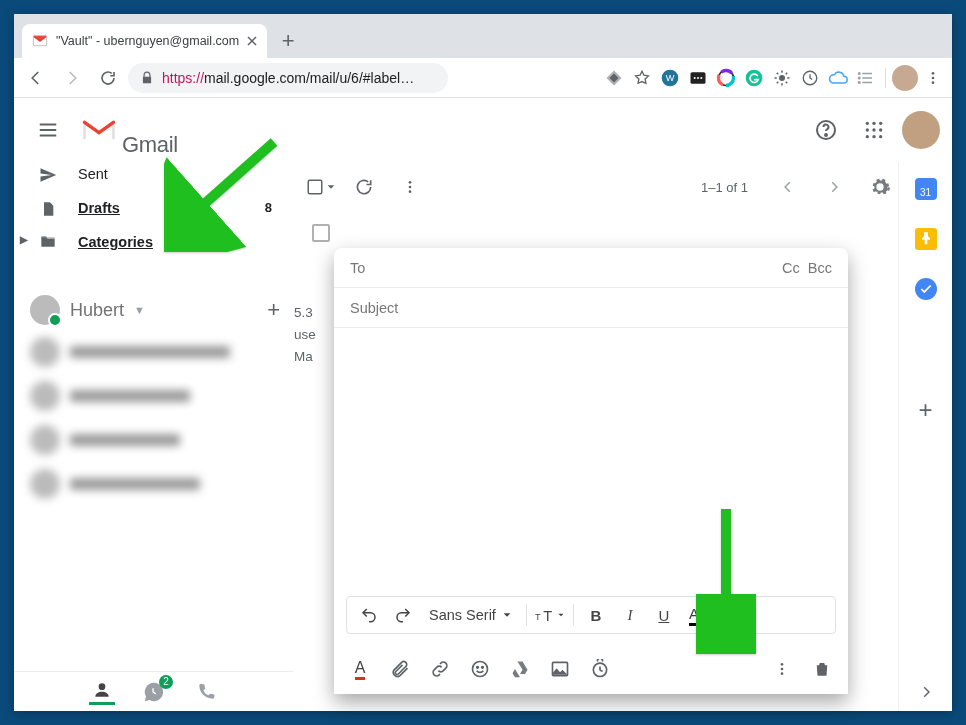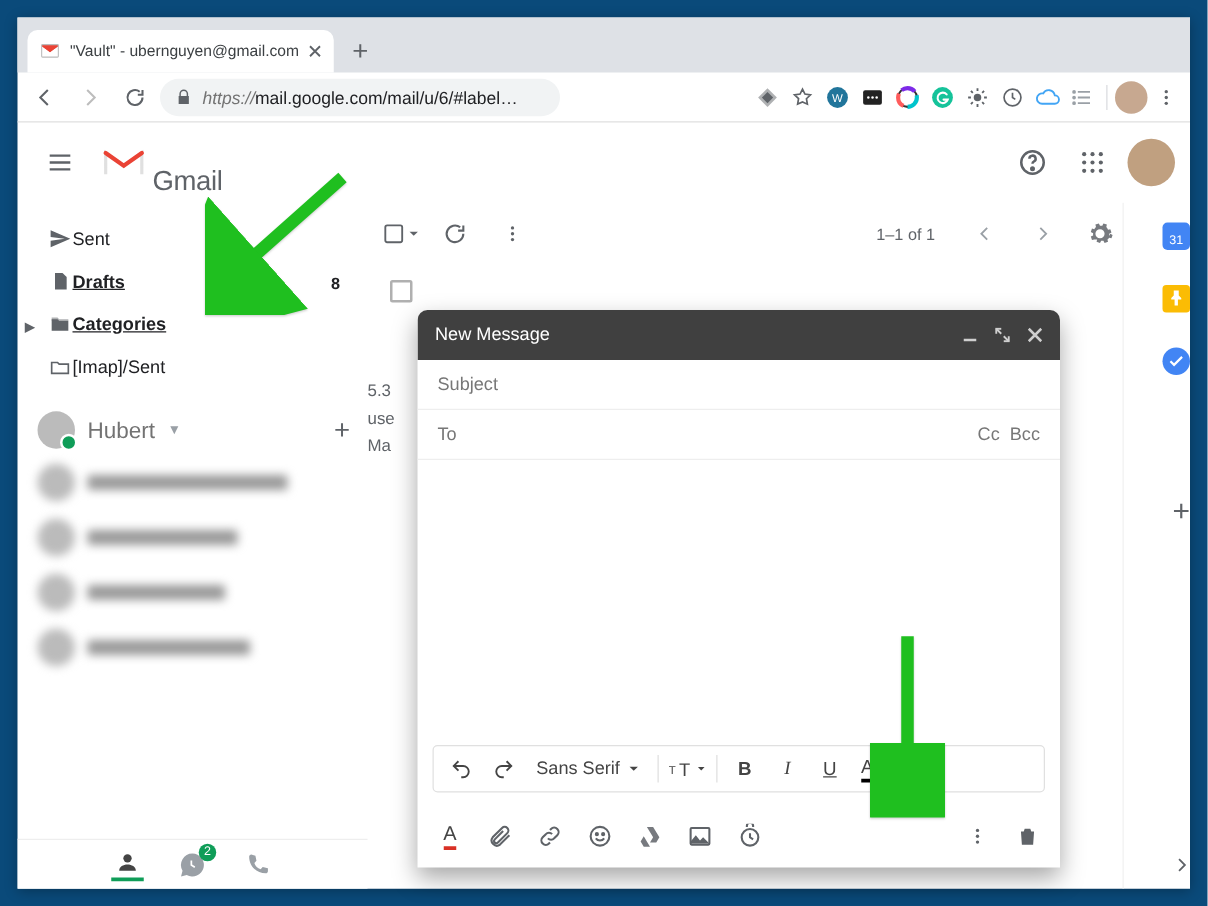--- a/index.html
+++ b/index.html
@@ -18,21 +18,21 @@
   .tab .tab-close { margin-left:auto; color:#5f6368;}
   .newtab-btn { width:30px; height:30px; display:flex; align-items:center; justify-content:center; color:#5f6368; font-size:22px; margin-left:6px; margin-bottom:2px;}
 
   
   .toolbar { height: 40px; display:flex; align-items:center; padding: 0 6px; gap:4px; border-bottom:1px solid #e0e0e0;}
   .tb-btn { width:32px; height:32px; display:flex; align-items:center; justify-content:center; color:#5f6368; border-radius:50%;}
   .tb-btn.disabled{color:#b0b0b0;}
   .omnibox { flex:1; height:30px; background:#f1f3f4; border-radius:15px; display:flex; align-items:center; padding:0 12px; gap:8px; color:#5f6368; font-size:14px; max-width:320px;}
   .omnibox .secure{ color:#5f6368;}
   .omnibox span.url{ color:#202124;}
-  .omnibox span.url .dim{color:#737373;font-style:italic;}
+  .omnibox span.url .dim{color:#be185d;}
   .ext-row { display:flex; gap:2px; align-items:center; margin-left:auto;}
   .ext { width:26px; height:26px; display:flex; align-items:center; justify-content:center; border-radius:50%; font-size:14px;}
   .sep { width:1px; height:20px; background:#dadce0; margin:0 4px;}
   .avatar-sm { width:26px; height:26px; border-radius:50%; background:#c7a890;}
 
   
   .app { position:absolute; top:84px; left:0; right:0; bottom:0; display:flex; flex-direction:column;}
   .gm-header { height:64px; display:flex; align-items:center; padding:0 12px; gap:12px;}
   .hamburger { width:44px; height:44px; display:flex; align-items:center; justify-content:center;}
   .gm-logo { display:flex; align-items:center; gap:6px;}
@@ -40,21 +40,21 @@
   .gm-search { margin-left:30px; flex:0 0 430px; height:46px; background:#f1f3f4; border-radius:8px; display:flex; align-items:center; padding:0 12px; gap:14px;}
   .gm-search input { border:none; background:transparent; outline:none; font-size:16px; flex:1; color:#202124;}
   .gm-head-right { margin-left:auto; display:flex; align-items:center; gap:8px;}
   .hdr-icon { width:40px; height:40px; display:flex; align-items:center; justify-content:center; color:#5f6368;}
   .avatar-lg { width:38px; height:38px; border-radius:50%; background:#c0a080;}
 
   .gm-body { flex:1; display:flex; position:relative; overflow:hidden;}
   .sidebar { width:280px; padding-top:4px; position:relative;}
   .compose-btn { margin:4px 0 18px 8px; height:50px; width:160px; border-radius:25px; box-shadow:0 1px 3px rgba(0,0,0,0.3); display:flex; align-items:center; padding-left:14px; gap:14px; background:#fff; font-size:15px; color:#3c4043;}
   .compose-btn svg{width:26px;height:26px;}
-  .side-item { height:34px; display:flex; align-items:flex-end; padding-left:24px; color:#202124; font-size:14.5px; border-radius:0 17px 17px 0; position:relative;}
+  .side-item { height:34px; display:flex; align-items:flex-start; padding-left:24px; gap:20px; color:#202124; font-size:14.5px; border-radius:0 17px 17px 0; position:relative;}
   .side-item .si-icon{width:20px; display:flex; justify-content:center; color:#5f6368;}
   .side-item.bold{font-weight:700;text-decoration:underline;}
   .side-item .count{ position:absolute; right:22px; font-size:13px;}
   .side-item .caret{ position:absolute; left:6px; color:#5f6368; font-size:10px;}
 
   .hangouts { margin-top:22px; padding-left:16px;}
   .hg-user { display:flex; align-items:center; gap:10px; height:40px; position:relative;}
   .hg-avatar{ width:30px;height:30px;border-radius:50%; background:#bbb; position:relative;}
   .hg-avatar::after{content:''; position:absolute; width:10px;height:10px; background:#0f9d58; border:2px solid #fff; border-radius:50%; right:-2px; bottom:-2px;}
   .hg-name{ font-size:18px; color:#737373;}
@@ -71,21 +71,21 @@
   .mail-toolbar { height:50px; display:flex; align-items:center; padding-left:12px; gap:10px; color:#5f6368;}
   .mtb-group{display:flex;align-items:center;gap:2px;}
   .mtb-icon{ width:36px;height:36px; display:flex; align-items:center; justify-content:center;}
   .mtb-spacer{flex:1;}
   .mtb-count{ font-size:13px; color:#5f6368; margin-right:12px;}
 
   .msg-peek { position:absolute; left:0; top:60px; display:flex; align-items:flex-start; gap:12px; padding-left:18px; color:#5f6368; font-size:13px; line-height:20px;}
   .msg-peek .ck{ width:18px;height:18px; border:2px solid #b0b0b0; border-radius:2px; margin-top:2px;}
   .pbody{ position:absolute; top:140px; left:0; color:#5f6368; font-size:13.5px; line-height:22px;}
 
-  .rightbar { position:absolute; right:0; top:0; bottom:0; width:54px; border-left:1px solid #f1f1f1; display:flex; flex-direction:column; align-items:flex-end; padding-top:16px; gap:28px;}
+  .rightbar { position:absolute; right:0; top:0; bottom:0; width:54px; border-left:1px solid #f1f1f1; display:flex; flex-direction:column; align-items:center; padding-top:16px; gap:28px;}
   .rb-item{ width:22px;height:22px; border-radius:4px;}
   .rb-cal{ background:#4285f4; color:#fff; font-size:10px; display:flex; align-items:flex-end; justify-content:center; padding-bottom:2px;}
   .rb-keep{ background:#fbbc04; border-radius:3px;}
   .rb-tasks{ background:#4285f4; border-radius:50%;}
   .rb-plus{ color:#5f6368; font-size:24px; font-weight:300;}
   .rb-expand{ position:absolute; bottom:12px; color:#5f6368;}
 
   
   .compose { position:absolute; left:320px; top:234px; width:514px; height:446px; background:#fff; box-shadow:0 8px 20px rgba(0,0,0,0.35); border-radius:8px 8px 0 0; display:flex; flex-direction:column; overflow:hidden;}
   .cw-title{ height:40px; background:#404040; color:#fff; display:flex; align-items:center; padding:0 14px; font-size:14.5px;}
@@ -320,28 +320,20 @@
         <div class="side-item bold">
           <span class="caret">▶</span>
           <span class="si-icon">
               <svg width="18" height="16" viewBox="0 0 24 24" fill="#5f6368">
                 <path d="M2 5h7l2 2h11v12H2z"></path>
                 <path d="M2 3h7l2 2h11v2H2z" opacity="0.5"></path>
               </svg>
             </span>
           <span>Categories</span>
         </div>
-        <div class="side-item">
-          <span class="si-icon">
-              <svg width="18" height="16" viewBox="0 0 24 24" fill="none" stroke="#5f6368" stroke-width="2">
-                <path d="M2 6h7l2 2h11v11H2z"></path>
-              </svg>
-            </span>
-          <span>[Imap]/Sent</span>
-        </div>
 
         <div class="hangouts">
           <div class="hg-user">
             <div class="hg-avatar"></div>
             <span class="hg-name">Hubert</span>
             <span class="hg-menu">▼</span>
             <span class="hg-add">+</span>
           </div>
           <div class="hg-contact">
               <div class="hg-avatar"></div>
@@ -453,50 +445,29 @@
               <svg width="14" height="14" viewBox="0 0 24 24" fill="none" stroke="#5f6368" stroke-width="2.5">
                 <path d="M9 4l8 8-8 8"></path>
               </svg>
             </div>
         </div>
       </div>
     </div>
   </div>
 
   <div class="compose">
-    <div class="cw-title">
-      <span>New Message</span>
-      <div class="cw-actions">
-        <span>
-            <svg width="12" height="12" viewBox="0 0 12 12" stroke="#cfcfcf" stroke-width="2">
-              <path d="M1 10h10"></path>
-            </svg>
-          </span>
-        <span>
-            <svg width="12" height="12" viewBox="0 0 12 12" stroke="#cfcfcf" stroke-width="1.5" fill="none">
-              <path d="M1 5V1h4M11 7v4H7"></path>
-              <path d="M1 1l4 4M11 11L7 7"></path>
-            </svg>
-          </span>
-        <span>
-            <svg width="12" height="12" viewBox="0 0 12 12" stroke="#cfcfcf" stroke-width="2">
-              <path d="M1 1l10 10M11 1L1 11"></path>
-            </svg>
-          </span>
-      </div>
-    </div>
-    <div class="cw-field" style="border-bottom:1px solid #eee;">
-      <span>Subject</span>
-    </div>
     <div class="cw-field">
       <span>To</span>
       <div class="ccbcc">
         <span>Cc</span>
         <span>Bcc</span>
       </div>
+    </div>
+    <div class="cw-field" style="border-bottom:1px solid #eee;">
+      <span>Subject</span>
     </div>
     <div class="cw-body"></div>
     <div class="cw-format">
       <div class="ff-btn">
           <svg width="18" height="18" viewBox="0 0 24 24" fill="none" stroke="#444" stroke-width="2">
             <path d="M9 14l-5-5 5-5"></path>
             <path d="M4 9h10a6 6 0 0 1 0 12h-2"></path>
           </svg>
         </div>
       <div class="ff-btn">

